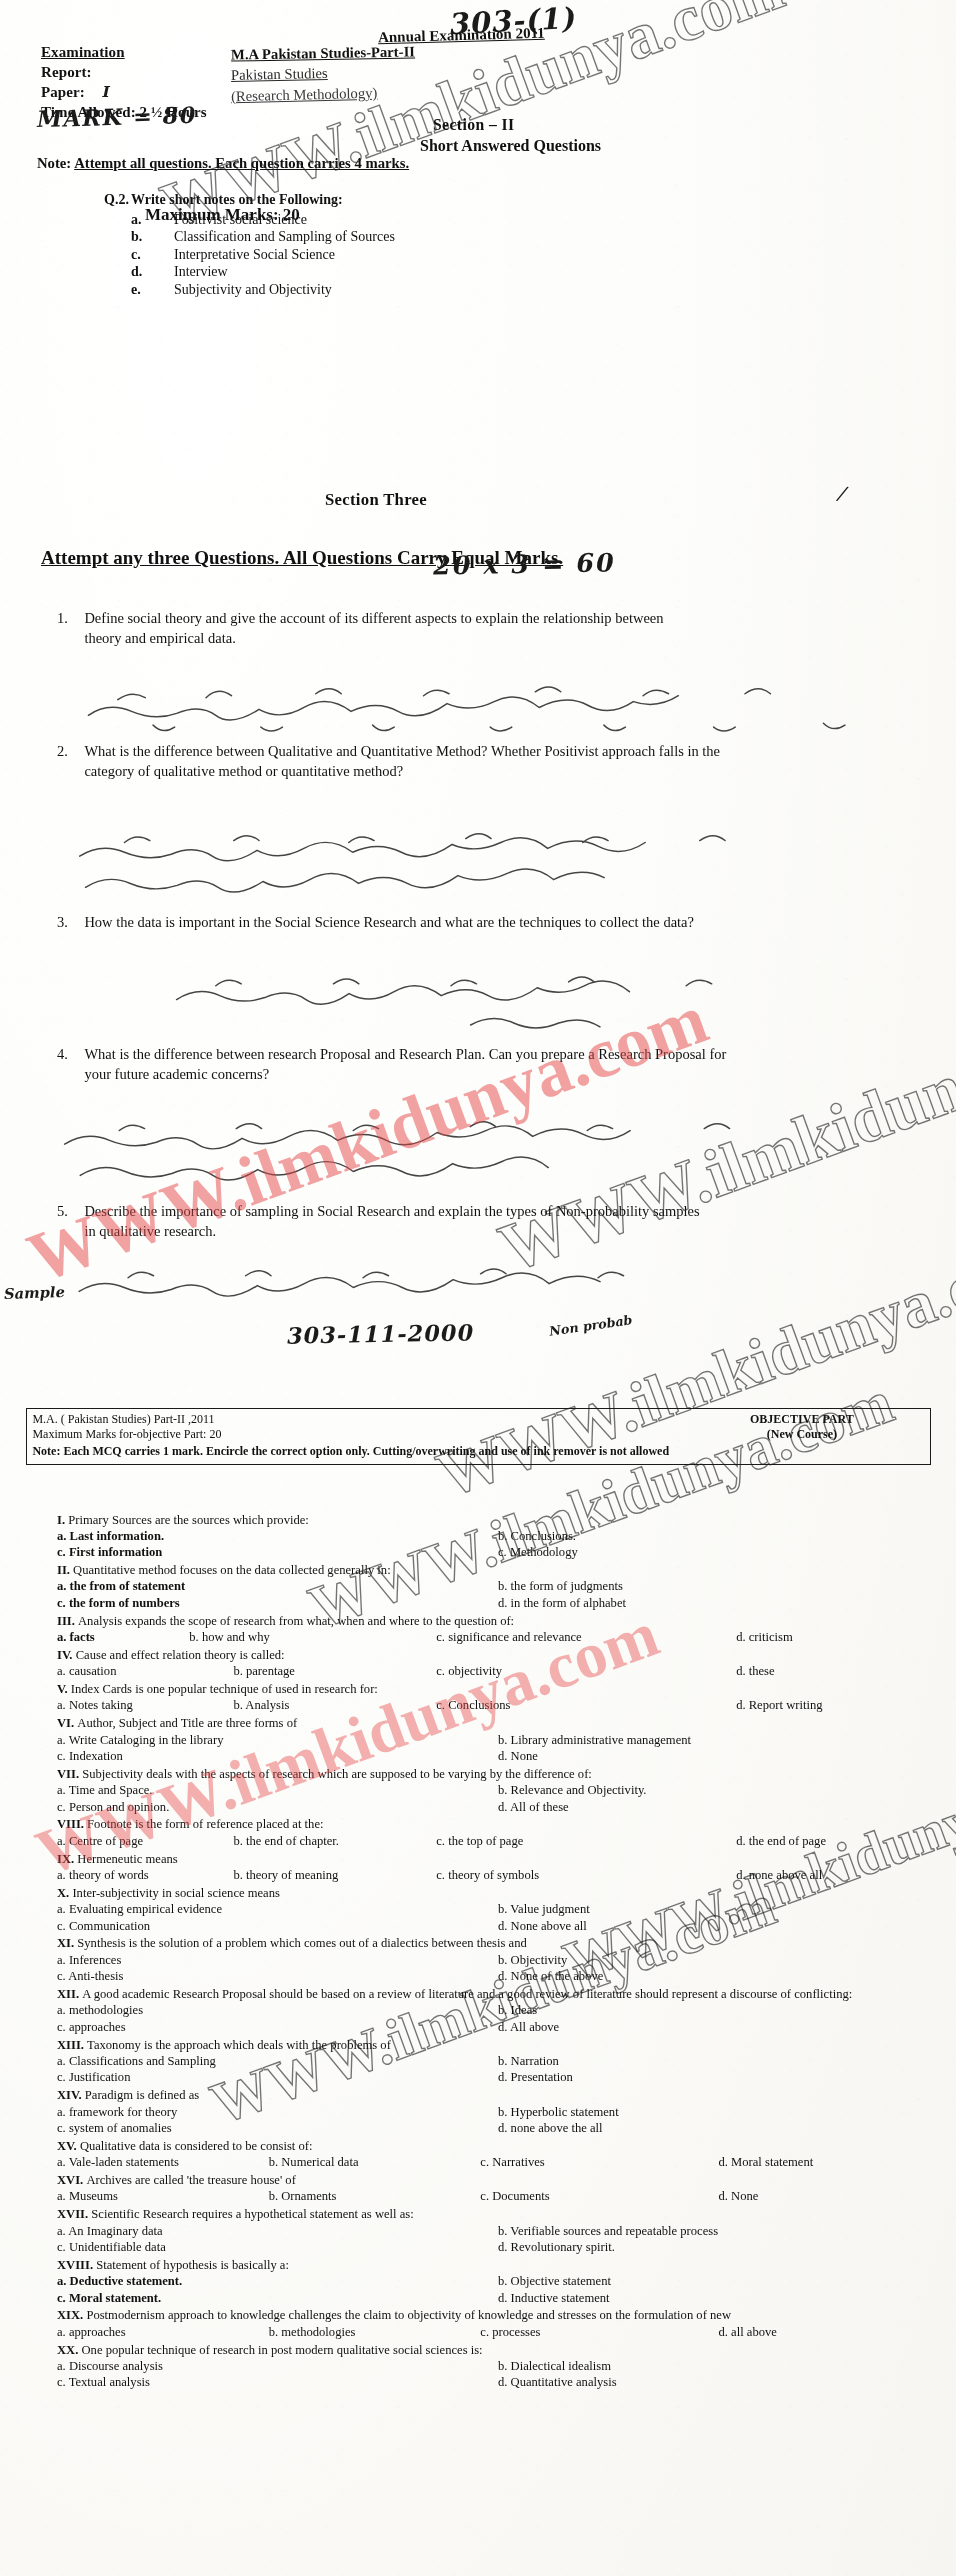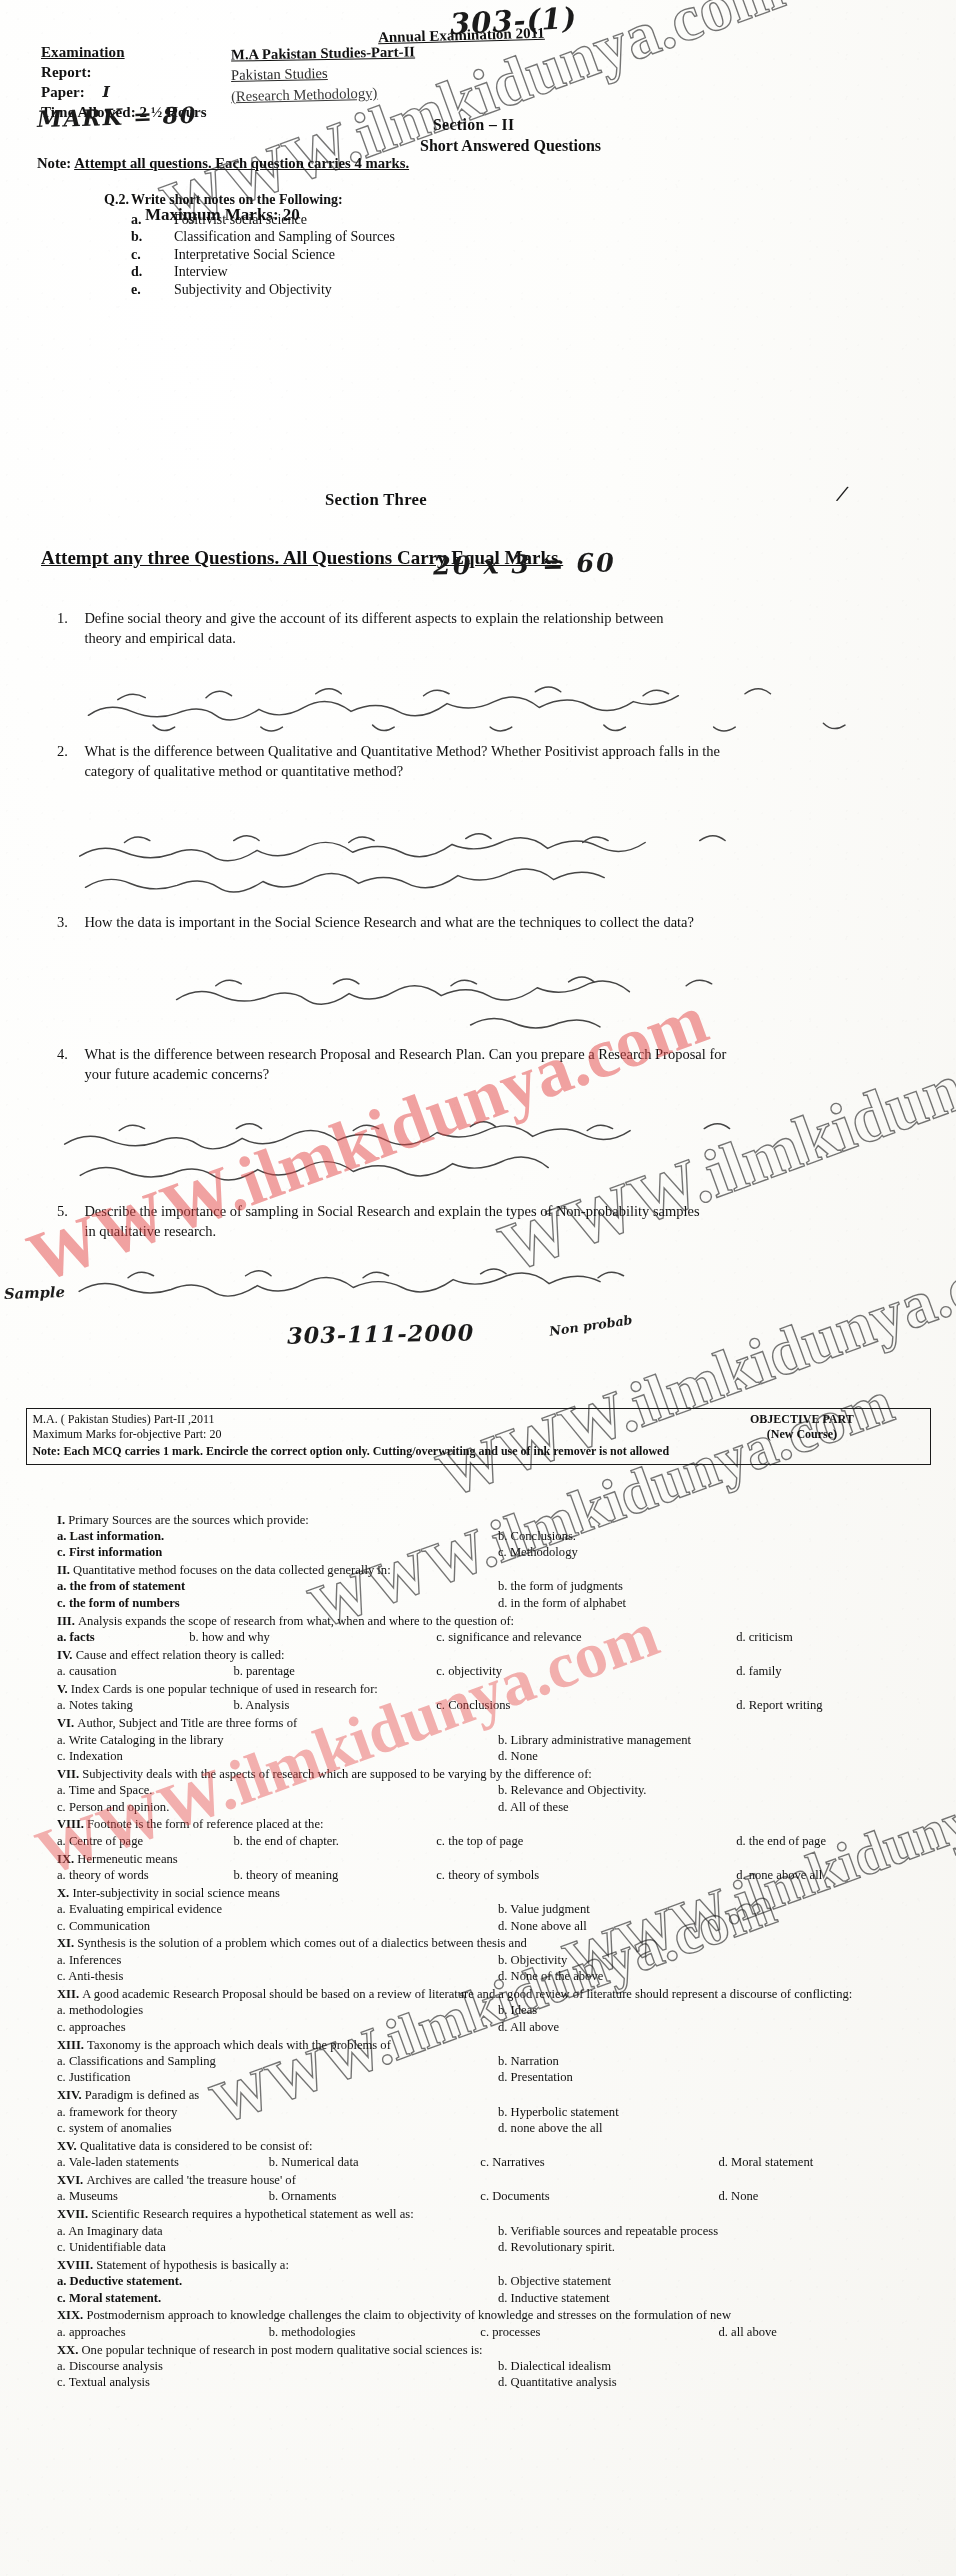--- a/index.html
+++ b/index.html
@@ -303,21 +303,21 @@
         <div class="opt" style="width:23%">d. criticism</div>
       </div>
     </div>
 
     <div>
       <div class="q"><span>IV.</span> <span class="stem">Cause and effect relation theory is called:</span></div>
       <div class="opts">
         <div class="opt" style="width:20%">a. causation</div>
         <div class="opt" style="width:23%">b. parentage</div>
         <div class="opt" style="width:34%">c. objectivity</div>
-        <div class="opt" style="width:23%">d. family</div>
+        <div class="opt" style="width:23%">d. these</div>
       </div>
     </div>
 
     <div>
       <div class="q"><span>V.</span> <span class="stem">Index Cards is one popular technique of used in research for:</span></div>
       <div class="opts">
         <div class="opt" style="width:20%">a. Notes taking</div>
         <div class="opt" style="width:23%">b. Analysis</div>
         <div class="opt" style="width:34%">c. Conclusions</div>
         <div class="opt" style="width:23%">d. Report writing</div>

